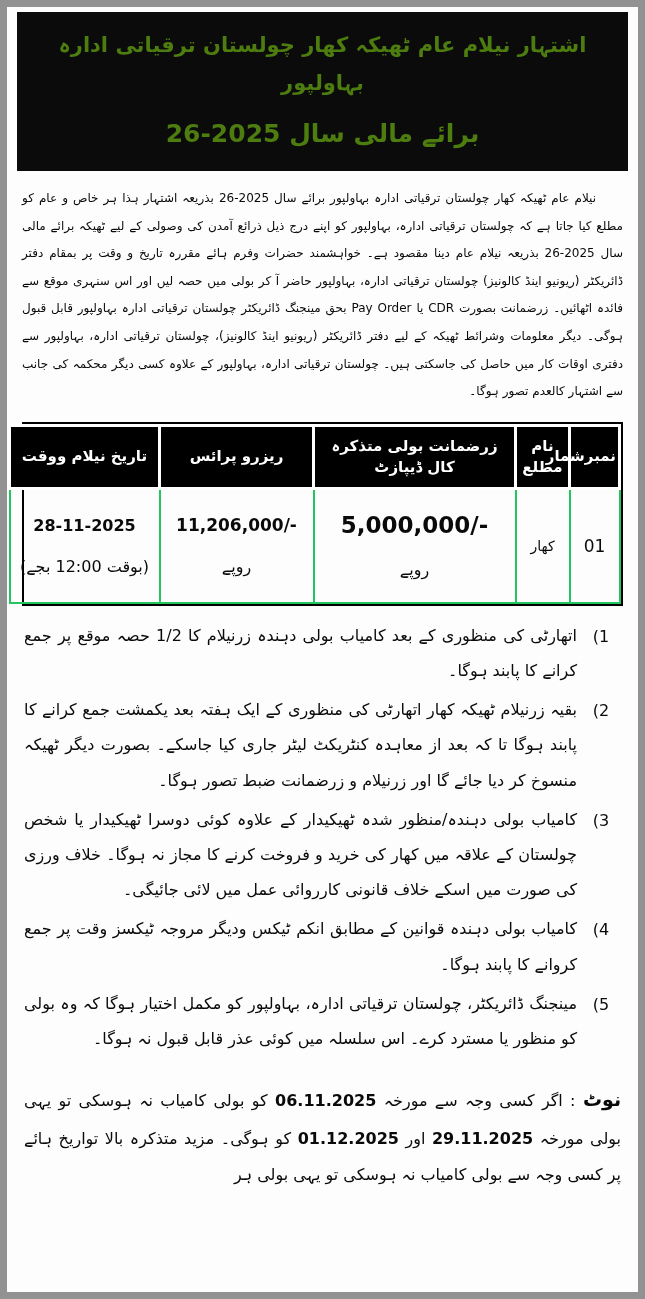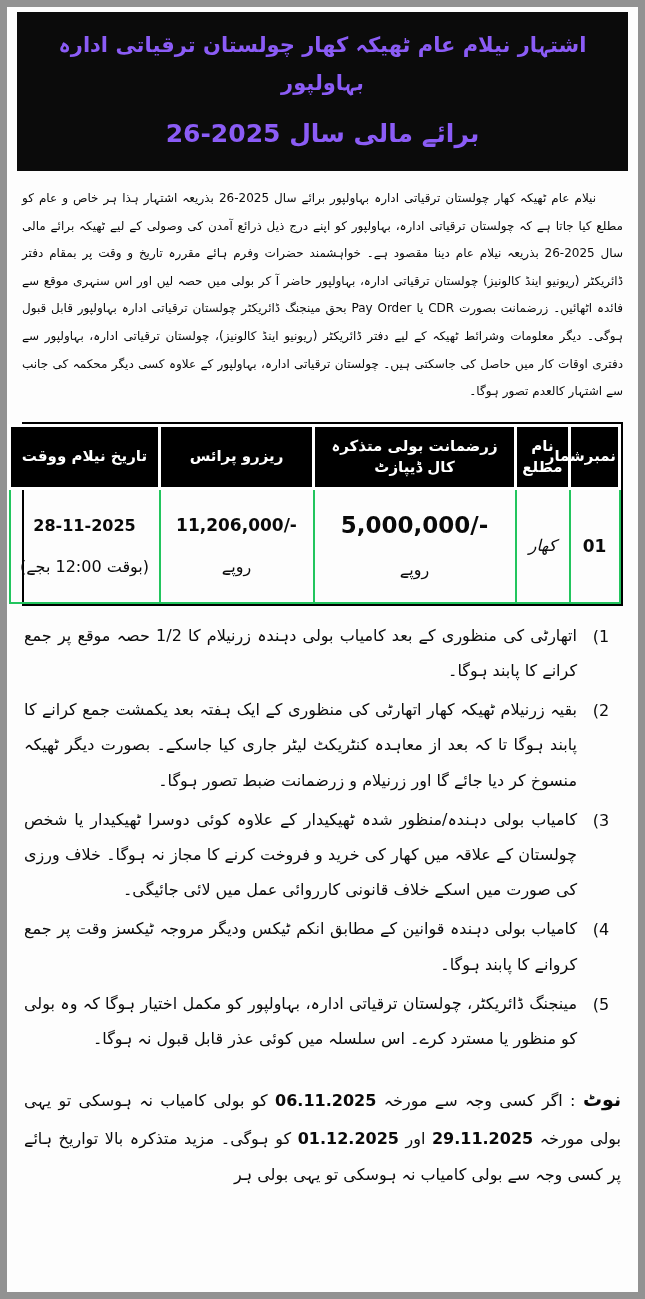--- a/index.html
+++ b/index.html
@@ -5,21 +5,21 @@
   html,body{margin:0;padding:0;background:#6e6e6e;}
   .page{
     width:645px;height:1299px;box-sizing:border-box;margin:0 auto;
     background:#fdfdfd;border:7px solid #929292;outline:1px solid #6a6a6a;
     font-family:"DejaVu Sans",sans-serif;color:#0a0a0a;overflow:hidden;
   }
   .doc{padding:4px 9px 0;direction:rtl;}
 
   
   .banner{
-    background:#0b0b0b;color:#8b5cf6;text-align:center;
+    background:#0b0b0b;color:#4d7c0f;text-align:center;
     margin:1px 1px 9px;padding:15px 8px 19px;
   }
   .banner-l1{font-size:21px;font-weight:bold;line-height:1.8;}
   .banner-l2{font-size:25px;font-weight:bold;line-height:1.5;margin-top:12px;}
 
   
   .intro{
     font-size:12px;line-height:2.3;text-align:justify;
     padding:2px 6px 4px;text-indent:27px;
   }
@@ -32,22 +32,22 @@
     font-size:15px;font-weight:bold;padding:9px 2px;line-height:1.4;
   }
   table.auction td{border:2px solid #22c55e;padding:8px 2px;vertical-align:middle;height:96px;}
   col.c-serial{width:50px;} col.c-contract{width:54px;}
   col.c-security{width:202px;} col.c-reserve{width:154px;} col.c-date{width:150px;}
   .ltr{direction:ltr;unicode-bidi:isolate;}
   .amt-big{font-size:23px;font-weight:bold;}
   .amt{font-size:17px;font-weight:bold;}
   .date-b{font-size:16px;font-weight:bold;}
   .sub{display:block;font-size:16px;margin-top:22px;}
-  .contract-name{font-size:16px;font-style:italic;}
-  .serial-no{font-size:17px;font-weight:bold;}
+  .contract-name{font-size:14px;}
+  .serial-no{font-size:17px;font-weight:normal;}
 
   
   .terms{padding:2px 4px 0;}
   .term{display:flex;direction:rtl;font-size:16px;line-height:2.2;margin-bottom:4px;}
   .term .mk{flex:0 0 48px;text-align:center;padding-top:1px;}
   .term .tx{flex:1;text-align:justify;padding-left:4px;}
 
   
   .note{font-size:16px;line-height:2.25;text-align:justify;padding:6px 8px 0;}
   .note .b{font-weight:bold;}

